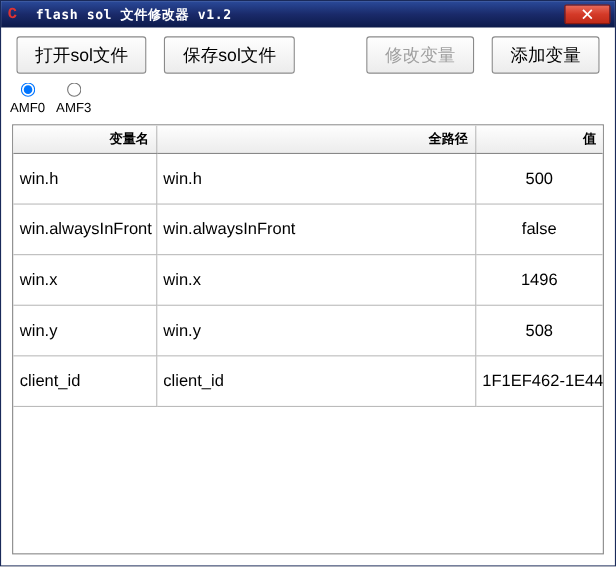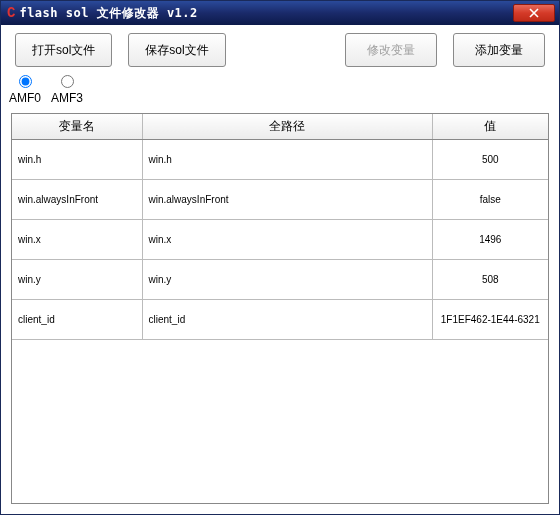--- a/index.html
+++ b/index.html
@@ -34,20 +34,21 @@
     color: #d33;
     font-weight: bold;
     margin-right: 4px;
     font-size: 14px;
     font-family: "Courier New", monospace;
   }
   .titlebar-text {
     flex: 1;
     font-family: "SimSun", monospace;
     letter-spacing: 0.5px;
+    margin-left: 13px;
   }
   .close-btn {
     width: 42px;
     height: 18px;
     background: linear-gradient(to bottom, #e86a5a 0%, #d43a28 50%, #c02a18 100%);
     border: 1px solid #8a1a10;
     border-radius: 2px;
     color: #fff;
     display: flex;
     align-items: center;
@@ -61,21 +62,21 @@
     display: flex;
     gap: 16px;
     align-items: center;
   }
   .btn {
     height: 24px;
     padding: 16px 16px;
     background: linear-gradient(to bottom, #fefefe, #ececec);
     border: 1px solid #8a8a8a;
     border-radius: 3px;
-    font-size: 12px;
+    font-size: 16px;
     cursor: pointer;
     display: inline-flex;
     align-items: center;
     justify-content: center;
     min-width: 92px;
   }
   .btn:disabled {
     color: #a0a0a0;
     cursor: default;
   }
@@ -101,36 +102,36 @@
     flex: 1;
     overflow: hidden;
     background: #fff;
   }
   table {
     width: 100%;
     border-collapse: collapse;
     table-layout: fixed;
   }
   thead th {
-    text-align: center;
-    font-weight: normal;
+    text-align: right;
+    font-weight: bold;
     background: linear-gradient(to bottom, #fefefe, #ececec);
     border-bottom: 1px solid #888;
     border-right: 1px solid #bbb;
     padding: 4px 6px;
     height: 22px;
     font-size: 12px;
   }
   thead th:last-child { border-right: none; }
   tbody td {
     border-bottom: 1px solid #bbb;
     border-right: 1px solid #bbb;
     padding: 14px 6px;
     height: 20px;
-    font-size: 10px;
+    font-size: 15px;
     white-space: nowrap;
     overflow: hidden;
     text-overflow: clip;
   }
   tbody td:last-child { border-right: none; text-align: center; }
   .col0 { width: 130px; }
   .col1 { width: 290px; }
   .col2 { width: auto; }
 </style>
 </head>

